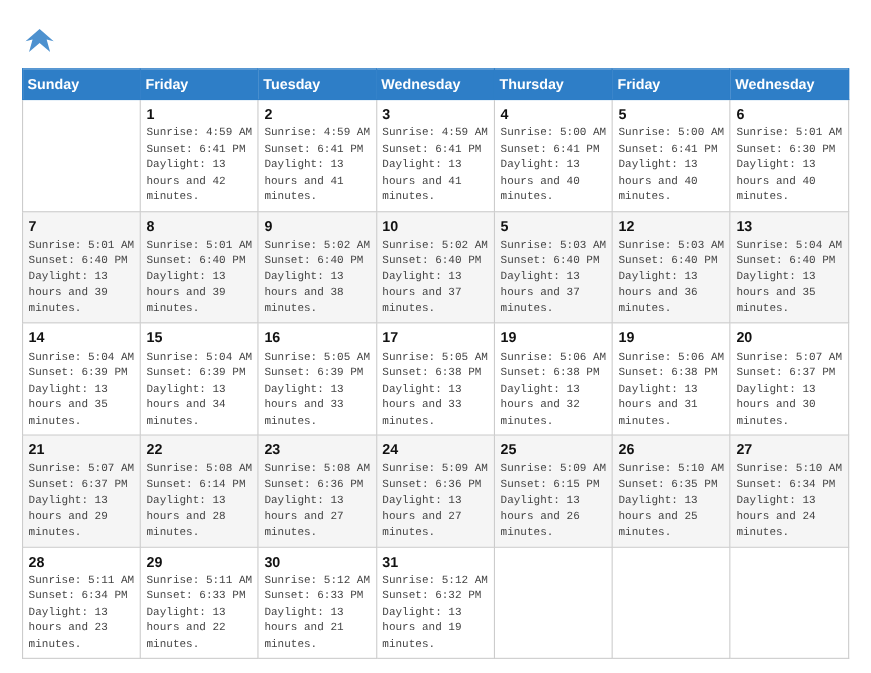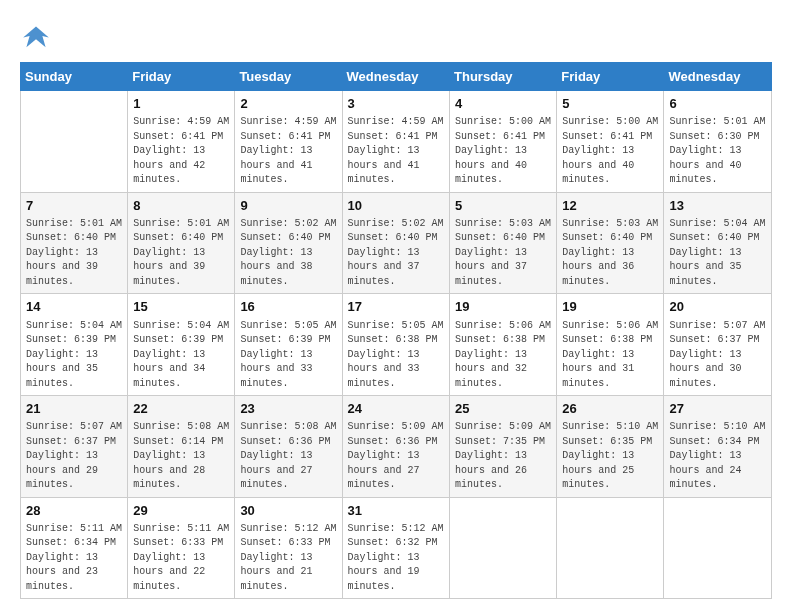--- a/index.html
+++ b/index.html
@@ -290,21 +290,21 @@
         <td>
           <span class="day-num">24</span>
           <div class="cell-info">Sunrise: 5:09 AM
 Sunset: 6:36 PM
 Daylight: 13 hours
 and 27 minutes.</div>
         </td>
         <td>
           <span class="day-num">25</span>
           <div class="cell-info">Sunrise: 5:09 AM
-Sunset: 7:35 PM
+Sunset: 6:15 PM
 Daylight: 13 hours
 and 26 minutes.</div>
         </td>
         <td>
           <span class="day-num">26</span>
           <div class="cell-info">Sunrise: 5:10 AM
 Sunset: 6:35 PM
 Daylight: 13 hours
 and 25 minutes.</div>
         </td>

